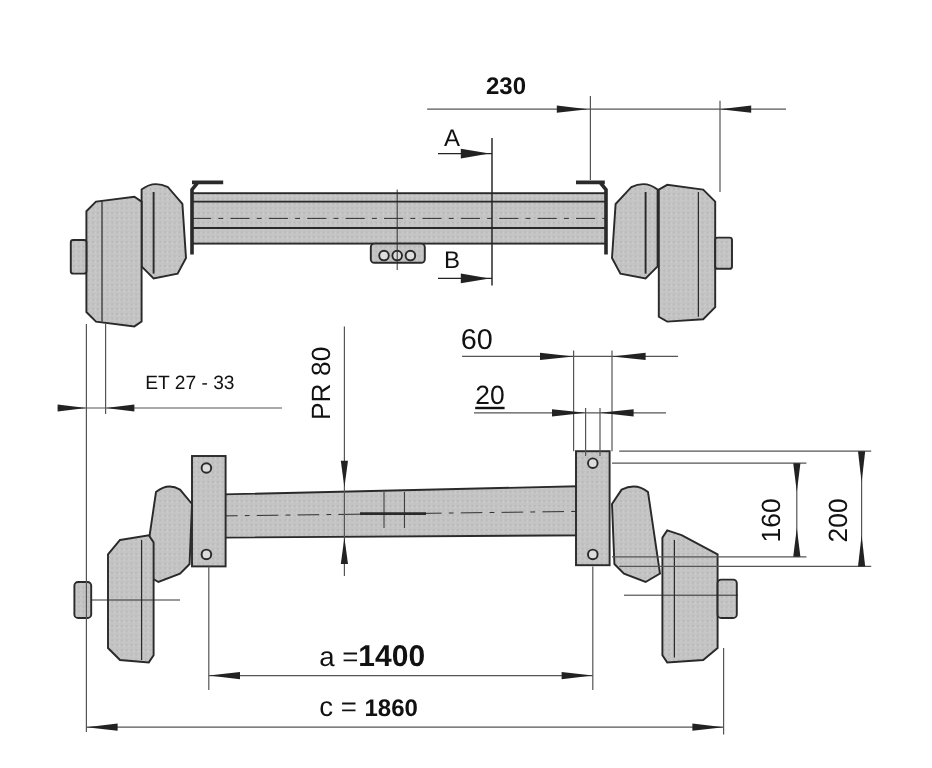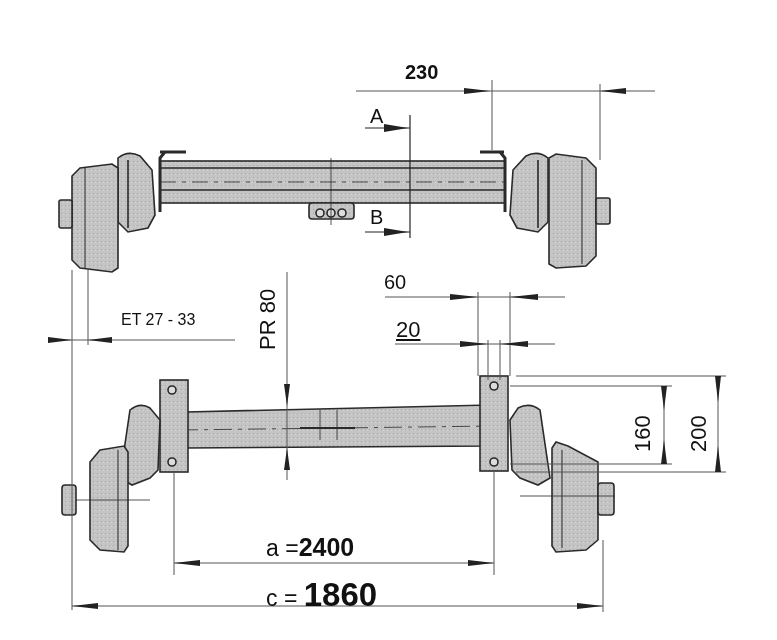--- a/index.html
+++ b/index.html
@@ -143,23 +143,23 @@
   </g>
 </svg>
 
 <div class="lbl bold" style="left:357px;top:62px;font-size:20px;margin-left:48px;">230</div>
 <div class="lbl" style="left:370px;top:106px;font-size:20px;">A</div>
 <div class="lbl" style="left:370px;top:207px;font-size:20px;">B</div>
 
 <div class="lbl" style="left:121px;top:312px;font-size:16px;">ET 27 - 33</div>
 <div class="lbl rot" style="left:257px;top:350px;font-size:22px;">PR 80</div>
 
-<div class="lbl" style="left:384px;top:272px;font-size:20px;">60</div>
+<div class="lbl" style="left:384px;top:272px;font-size:24px;">60</div>
 <div class="lbl" style="left:396px;top:319px;font-size:22px;text-decoration:underline;">20</div>
 <div class="lbl rot" style="left:632px;top:452px;font-size:22px;">160</div>
 <div class="lbl rot" style="left:688px;top:452px;font-size:22px;">200</div>
 
 <div class="lbl" style="left:266px;top:535px;font-size:23px;">
-  <span>a =</span><span class="bold" style="font-size:25px;">2400</span>
+  <span>a =</span><span class="bold" style="font-size:25px;">1400</span>
 </div>
 <div class="lbl" style="left:266px;top:578px;font-size:23px;">
-  <span>c =</span> <span class="bold" style="font-size:33px;">1860</span>
+  <span>c =</span> <span class="bold" style="font-size:20px;">1860</span>
 </div>
 
 </body></html>

